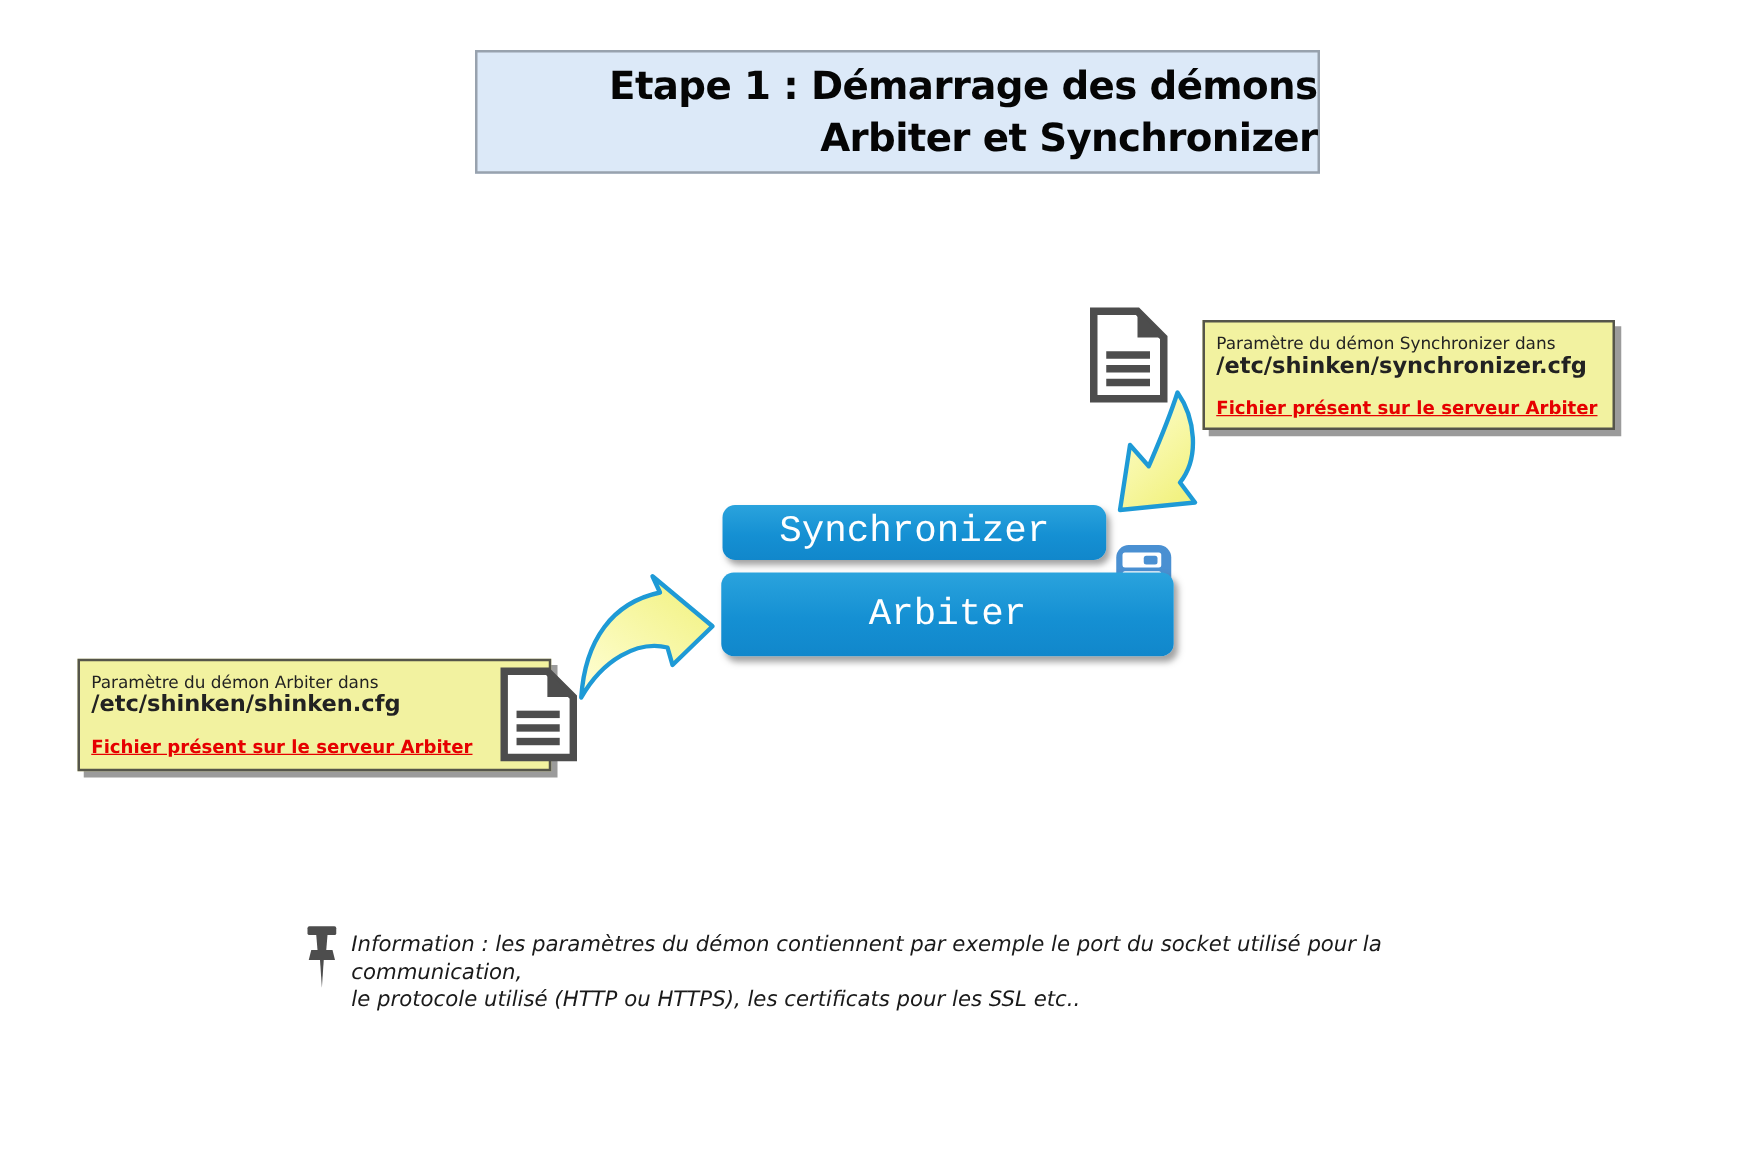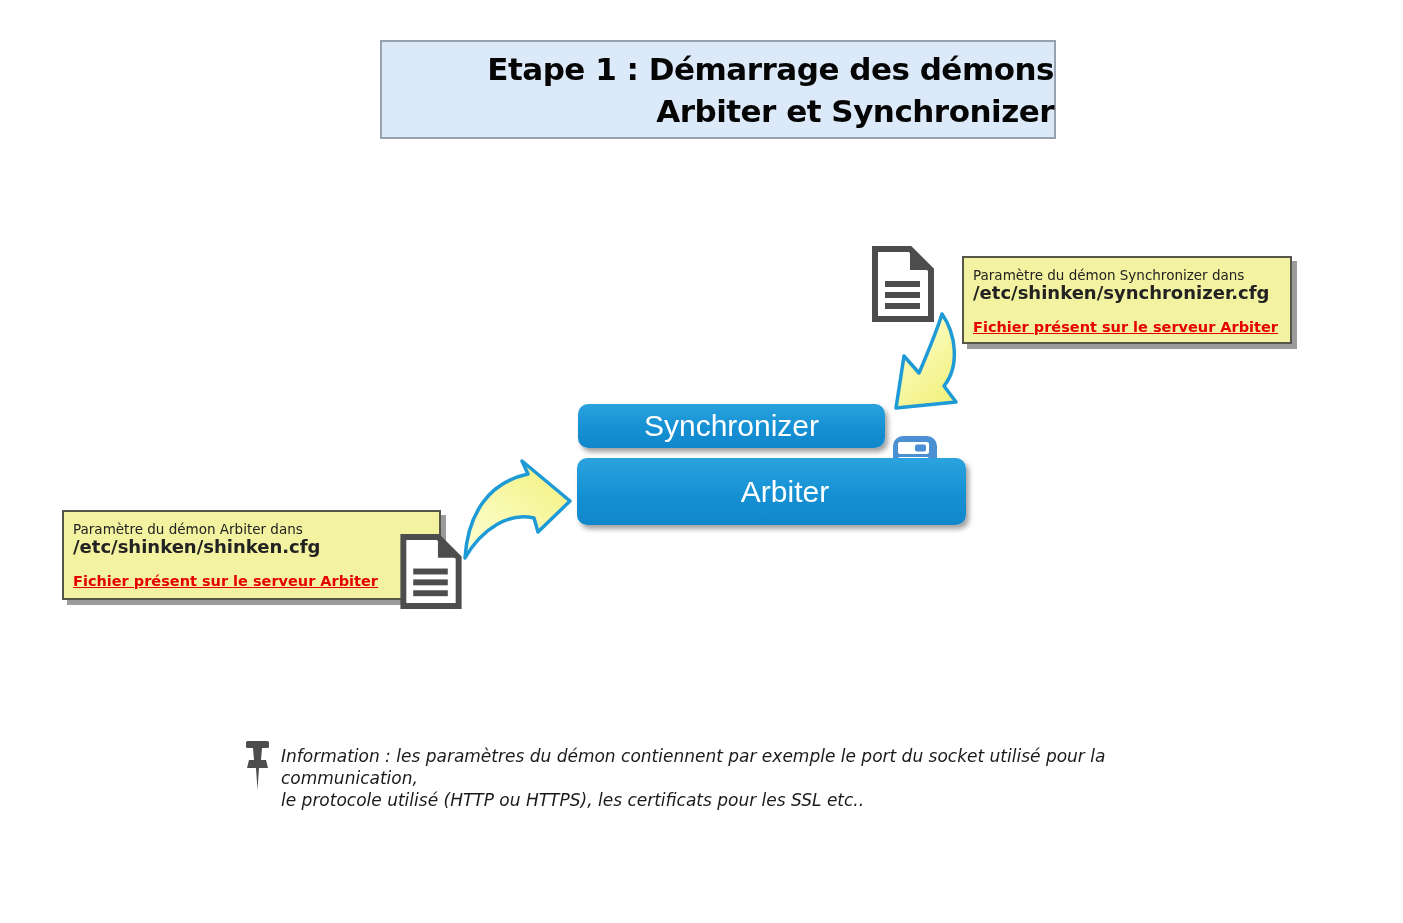--- a/index.html
+++ b/index.html
@@ -10,33 +10,33 @@
   .title-box{position:absolute;left:380px;top:40px;width:676px;height:99px;
              background:#dce9f8;border:2px solid #98a2ae;box-sizing:border-box;
              text-align:right;color:#050505;font-weight:bold;font-size:31px;
              line-height:42px;padding-top:6px;letter-spacing:-0.5px;}
 
   
   .note{position:absolute;background:#f2f2a0;border:2px solid #55554a;box-sizing:border-box;
         box-shadow:5px 5px 0 rgba(138,138,138,0.85);padding:8px 9px 6px 9px;
         font-size:13.5px;line-height:18px;color:#222;}
   .note-sync{left:962px;top:232px;width:330px;height:88px;margin-top:24px;}
-  .note-arb {left:62px; top:510px;width:379px;height:90px;}
+  .note-arb {left:62px; top:527px;width:379px;height:90px;}
   .note-path{font-weight:bold;font-size:18px;}
   .note-link{display:inline-block;margin-top:16px;color:#e60000;font-weight:bold;
              font-size:14.5px;text-decoration:underline;cursor:pointer;text-align:right;}
 
   
   .daemon-btn{position:absolute;border-radius:10px;
               background:linear-gradient(180deg,#2aa3dd 0%,#1590d3 55%,#1187cb 100%);
               box-shadow:3px 4px 5px rgba(70,70,70,0.5);
-              color:#ffffff;font-family:Liberation Sans, sans-serif;font-size:30px;
+              color:#ffffff;font-family:Liberation Mono, monospace;font-size:30px;
               display:flex;align-items:center;justify-content:center;}
   .btn-sync{left:578px;top:404px;width:307px;height:44px;}
-  .btn-arb {left:577px;top:458px;width:362px;height:67px;padding-left:27px;}
+  .btn-arb {left:577px;top:458px;width:362px;height:67px;}
 
   
   .abs{position:absolute;}
 
   
   .info-text{position:absolute;left:281px;top:745px;width:930px;
              font-style:italic;font-size:17px;line-height:22px;color:#1a1a1a;}
 </style>
 </head>
 <body>

